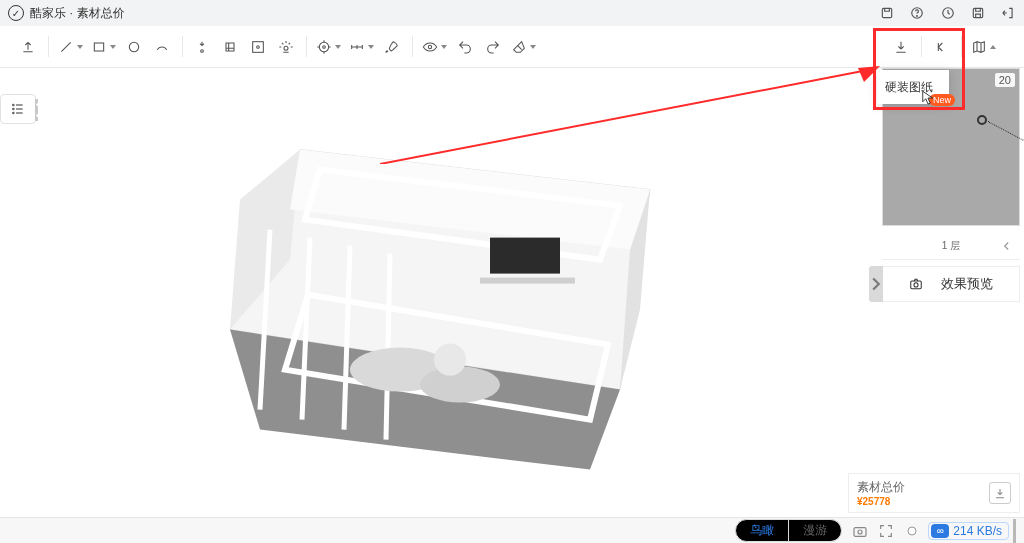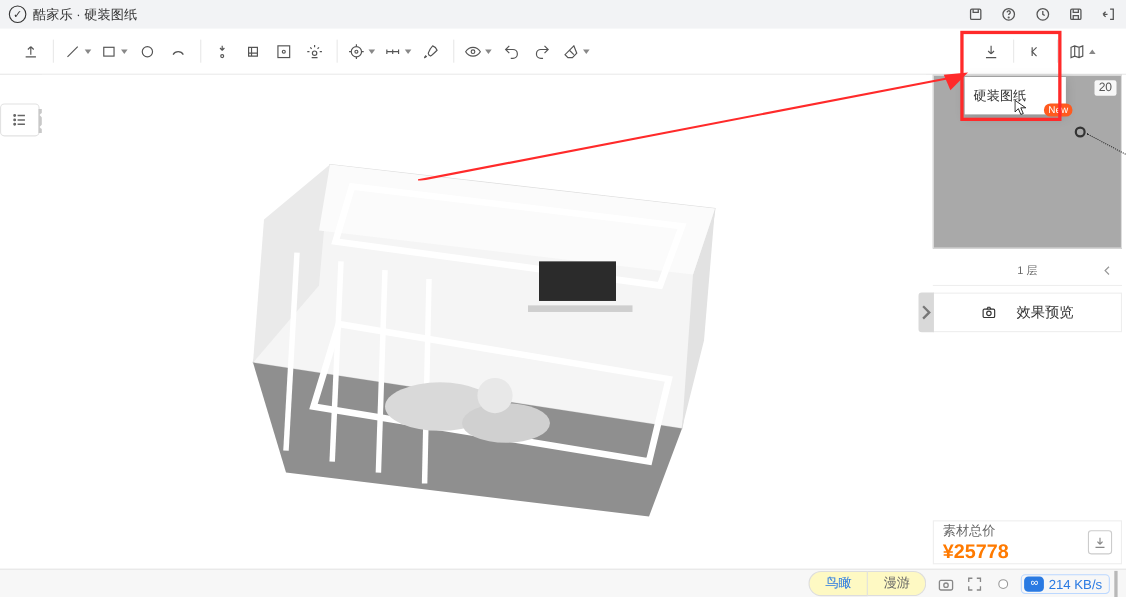--- a/index.html
+++ b/index.html
@@ -15,76 +15,76 @@
 .tgrp { display: flex; align-items: center; height: 100%; padding: 0 6px; position: relative; }
 .tgrp + .tgrp::before { content: ""; position: absolute; left: 0; top: 10px; bottom: 10px; width: 1px; background: #e8e8e8; }
 .tbtn { min-width: 28px; height: 28px; display: inline-flex; align-items: center; justify-content: center; color: #555; cursor: pointer; border-radius: 3px; position: relative; padding: 0 4px; }
 .tbtn svg { width: 16px; height: 16px; }
 .tbtn .caret { width: 0; height: 0; border-left: 3px solid transparent; border-right: 3px solid transparent; border-top: 4px solid #888; margin-left: 3px; }
 .tbtn .caret.up { border-top: none; border-bottom: 4px solid #888; }
 .toolbar .spacer { flex: 1; }
 
 
 .highlight-box { position: absolute; border: 3px solid #ff2a2a; top: 28px; left: 873px; width: 92px; height: 82px; z-index: 50; pointer-events: none; }
-.popup { position: absolute; top: 70px; left: 877px; width: 92px; height: 34px; background: #fff; box-shadow: 0 2px 10px rgba(0,0,0,.15); display: flex; align-items: center; justify-content: flex-start; padding: 0 8px; font-size: 12px; color: #333; z-index: 20; }
+.popup { position: absolute; top: 70px; left: 877px; width: 72px; height: 34px; background: #fff; box-shadow: 0 2px 10px rgba(0,0,0,.15); display: flex; align-items: center; justify-content: flex-start; padding: 0 8px; font-size: 12px; color: #333; z-index: 20; }
 .popup .new { position: absolute; top: 24px; right: -6px; background: #ff5a1f; color: #fff; font-size: 9px; border-radius: 8px; padding: 1px 4px; }
 .cursor-arrow { position: absolute; top: 90px; left: 922px; width: 12px; height: 16px; z-index: 51; }
 
 .arrow-line { position: absolute; z-index: 49; pointer-events: none; }
 
 
 .left-tab { position: absolute; left: 0; top: 94px; width: 36px; height: 30px; border: 1px solid #e2e2e2; background: #fff; border-radius: 4px; display: flex; align-items: center; justify-content: center; }
 .left-tab .exp { position: absolute; right: -10px; top: 4px; width: 10px; height: 22px; background: #c8c8c8; border-radius: 0 3px 3px 0; display:flex; align-items:center; justify-content:center; }
 .left-tab svg { width: 16px; height: 16px; color:#666; }
 
 
-.right-col { position: absolute; right: 4px; top: 68px; width: 172px; display: flex; flex-direction: column; gap: 6px; }
+.right-col { position: absolute; right: 4px; top: 68px; width: 138px; display: flex; flex-direction: column; gap: 6px; }
 .minimap { height: 158px; background: #a9a9a9; position: relative; border: 1px solid #ddd; }
 .minimap .badge { position: absolute; top: 4px; right: 4px; background: rgba(255,255,255,.9); font-size: 11px; padding: 1px 4px; border-radius: 2px; color:#555; }
 .minimap .cam { position: absolute; top: 46px; right: 32px; width: 10px; height: 10px; border: 2px solid #333; border-radius: 50%; }
 .minimap .cam::after { content:""; position:absolute; left:9px; top:4px; width:46px; border-top:1px dotted #333; transform: rotate(28deg); transform-origin:left center; }
 .floorbar { height: 28px; display: flex; align-items: center; justify-content: center; font-size: 10px; color: #666; border-bottom: 1px solid #eee; position: relative; background:#fff; }
 .floorbar .chev { position: absolute; right: 6px; width: 14px; height: 14px; color:#999; }
 .preview { height: 36px; display: flex; align-items: center; justify-content: center; gap: 18px; font-size: 13px; color: #333; border: 1px solid #eee; background:#fff; }
 .preview svg { width:14px; height:14px; }
 .preview .collapse { position:absolute; left:-14px; width:14px; height:36px; background:#d9d9d9; border-radius:3px 0 0 3px; display:flex; align-items:center; justify-content:center; }
 .preview { position:relative; }
 
 
 .viewport { position: absolute; left: 38px; right: 182px; top: 68px; bottom: 28px; background: #fff; overflow: hidden; }
 .room { position: absolute; left: 50%; top: 50%; transform: translate(-50%, -48%); width: 500px; height: 380px; }
 
 
 .cost { position: absolute; right: 4px; bottom: 30px; width: 172px; height: 40px; background: #fff; border: 1px solid #eee; padding: 0 8px; font-size: 12px; display:flex; align-items:center; }
 .cost .txt { flex:1; }
 .cost .lbl { color:#666; }
-.cost .val { color:#ff7a00; font-weight: 600; font-size: 18px; }
+.cost .val { color:#ff7a00; font-weight: 600; font-size: 10px; }
 .cost .dl { width:22px; height:22px; border:1px solid #ccc; border-radius:3px; display:flex; align-items:center; justify-content:center; color:#888; cursor:pointer; }
 
 
 .bottombar { position: absolute; left: 0; right: 0; bottom: 0; height: 26px; background: #f7f7f7; border-top: 1px solid #e5e5e5; display: flex; align-items: center; padding: 0 8px; font-size: 12px; color: #666; }
 .bottombar .tabs { display:flex; gap:0; }
-.bottombar .tab { padding: 2px 14px; border:1px solid #ddd; background:#fef9c3; cursor:pointer; }
+.bottombar .tab { padding: 2px 14px; border:1px solid #ddd; background:#000000; cursor:pointer; }
 .bottombar .tab.active { color:#2a7ae2; }
 .bottombar .tab:first-child { border-radius: 12px 0 0 12px; }
 .bottombar .tab:last-child { border-radius: 0 12px 12px 0; border-left:none; }
 .bottombar .rgrp { margin-left: 10px; display:flex; align-items:center; gap:10px; }
 .bottombar .ricon { width:16px; height:16px; color:#888; cursor:pointer; }
 .bottombar .ricon svg { width:16px; height:16px; }
 .net { margin-left: 8px; display:flex; align-items:center; gap:4px; border:1px solid #bcd8ff; border-radius: 4px; padding: 1px 6px 1px 2px; color:#2a7ae2; }
 .net .chip { background:#2a7ae2; color:#fff; border-radius:4px; width:18px; height:14px; display:flex; align-items:center; justify-content:center; font-size:10px; }
 .bottombar .vbar { width:3px; height:24px; background:#b8b8b8; margin-left:4px; }
 .bottombar .spacer { flex: 1; }
 </style>
 </head>
 <body>
 
 <div class="titlebar">
   <span class="logo">✓</span>
-  <span>酷家乐 · 硬装图纸</span>
+  <span>酷家乐 · 素材总价</span>
   <div class="right">
     <span class="tbicon">
       <svg viewBox="0 0 24 24" fill="none" stroke="currentColor" stroke-width="2">
           <rect x="4" y="4" width="16" height="16" rx="2"></rect>
           <path d="M8 4v5h8V4"></path>
         </svg>
       <span class="caret" style="margin-left:2px"></span>
     </span>
     <span class="tbicon">
       <svg viewBox="0 0 24 24" fill="none" stroke="currentColor" stroke-width="2">

